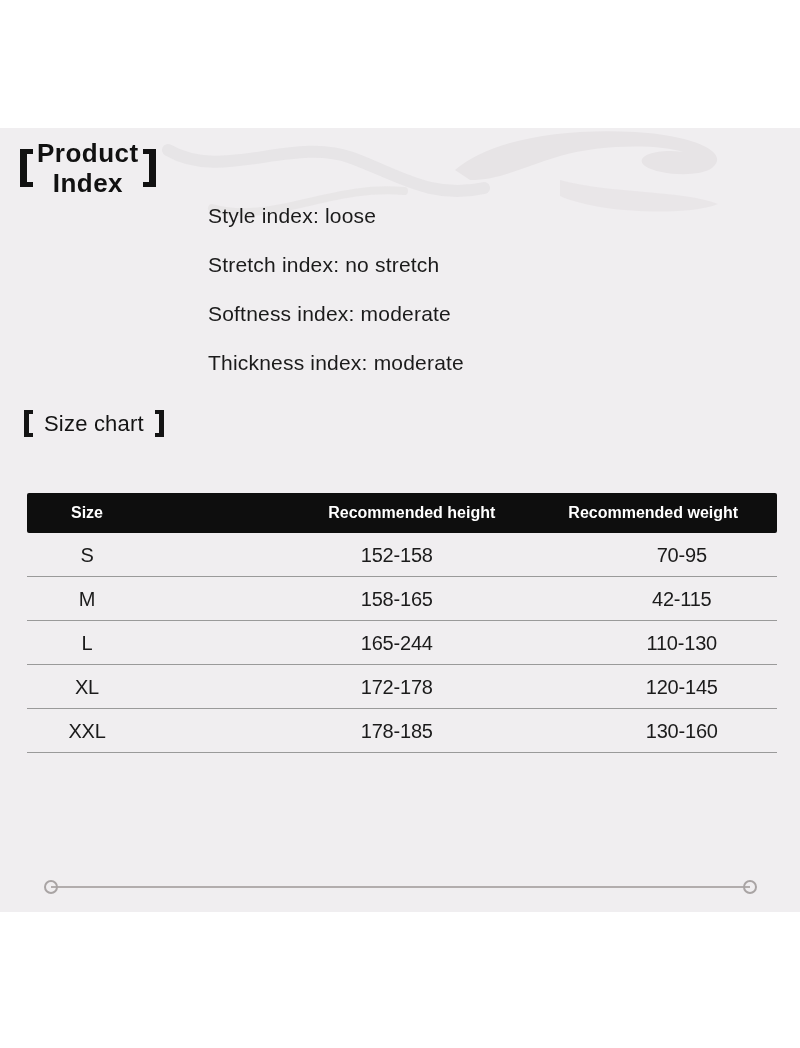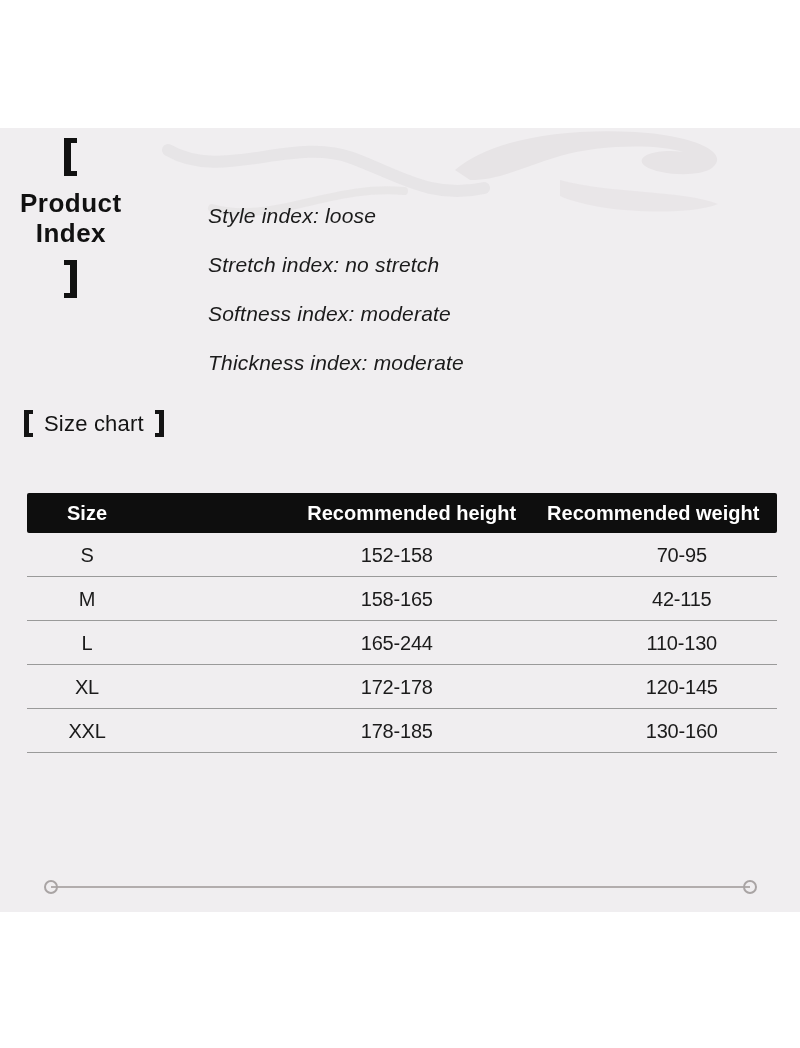--- a/index.html
+++ b/index.html
@@ -25,23 +25,22 @@
     inset: 0;
     pointer-events: none;
   }
 
   
   .pi-heading {
     position: absolute;
     left: 20px; top: 10px;
     display: flex;
     align-items: center;
-    gap: 12px;
+    gap: 4px;
     color: #111111;
-    flex-direction: column;
   }
   .bracket {
     width: 13px; height: 38px;
   }
   .bracket.left  { border-left: 7px solid #111;  border-top: 5px solid #111; border-bottom: 5px solid #111; }
   .bracket.right { border-right: 7px solid #111; border-top: 5px solid #111; border-bottom: 5px solid #111; }
   .pi-title {
     display: flex;
     flex-direction: column;
     align-items: center;
@@ -49,21 +48,20 @@
     font-weight: bold;
     line-height: 30px;
     letter-spacing: 0.5px;
   }
 
   
   .index-list {
     position: absolute;
     left: 208px; top: 74px;
     color: #1b1b1b;
-    font-style: italic;
   }
   .index-item {
     font-size: 21px;
     line-height: 28px;
     margin-bottom: 21px;
     letter-spacing: 0.2px;
   }
 
   
   .sc-heading {
@@ -89,21 +87,21 @@
     left: 27px; top: 365px;
     width: 750px;
   }
   .thead {
     position: relative;
     height: 40px;
     background: #0e0e0e;
     border-radius: 2px;
     color: #ffffff;
     font-weight: bold;
-    font-size: 20px;
+    font-size: 16px;
   }
   .trow {
     position: relative;
     height: 44px;
     border-bottom: 1px solid #9a9a9a;
     color: #1b1b1b;
     font-size: 20px;
     font-weight: 500;
     letter-spacing: -0.2px;
   }

